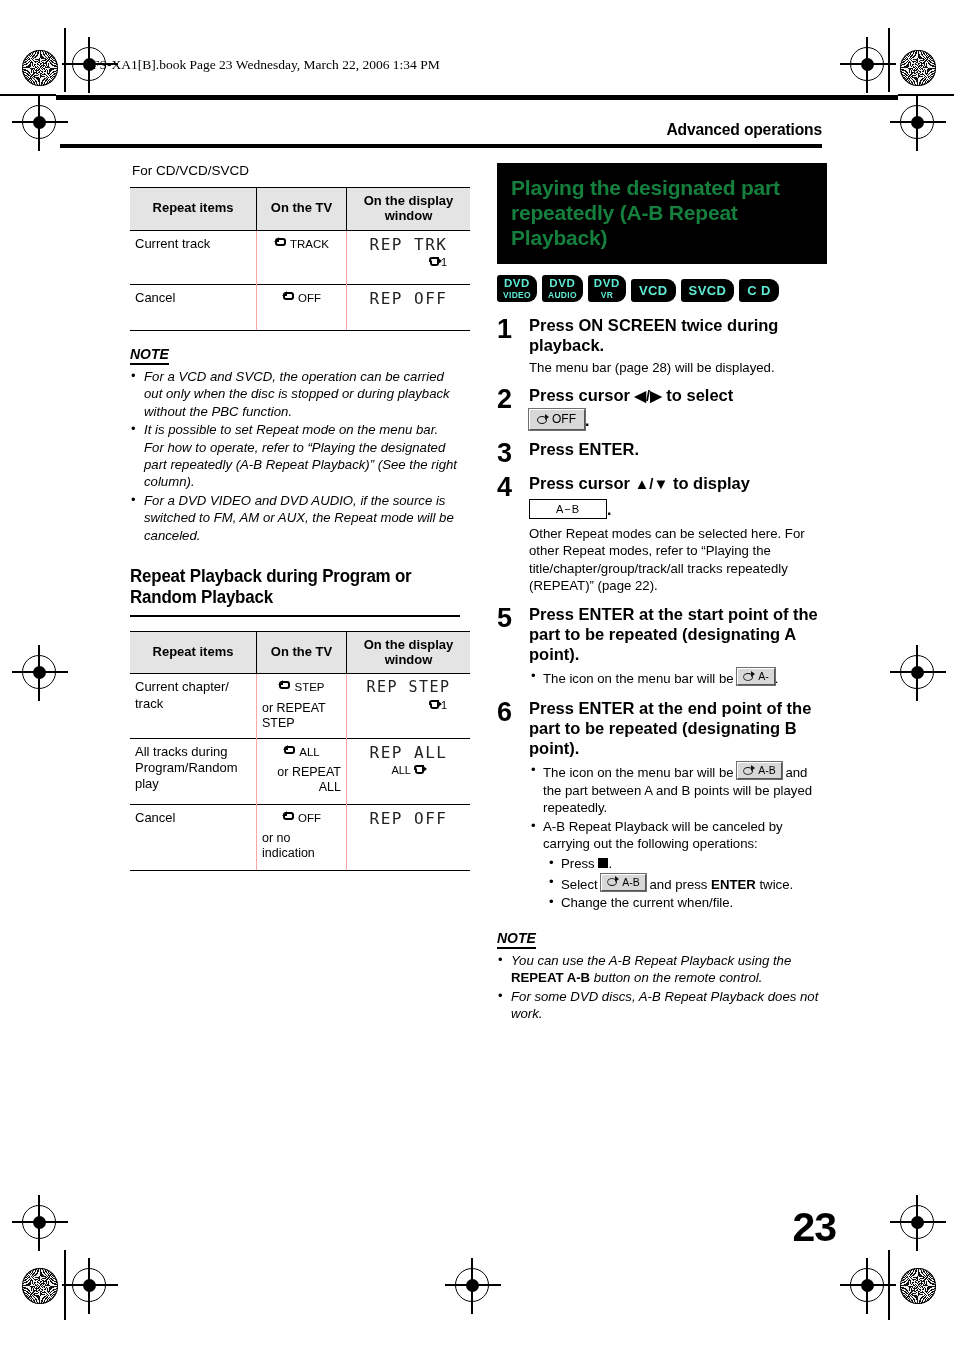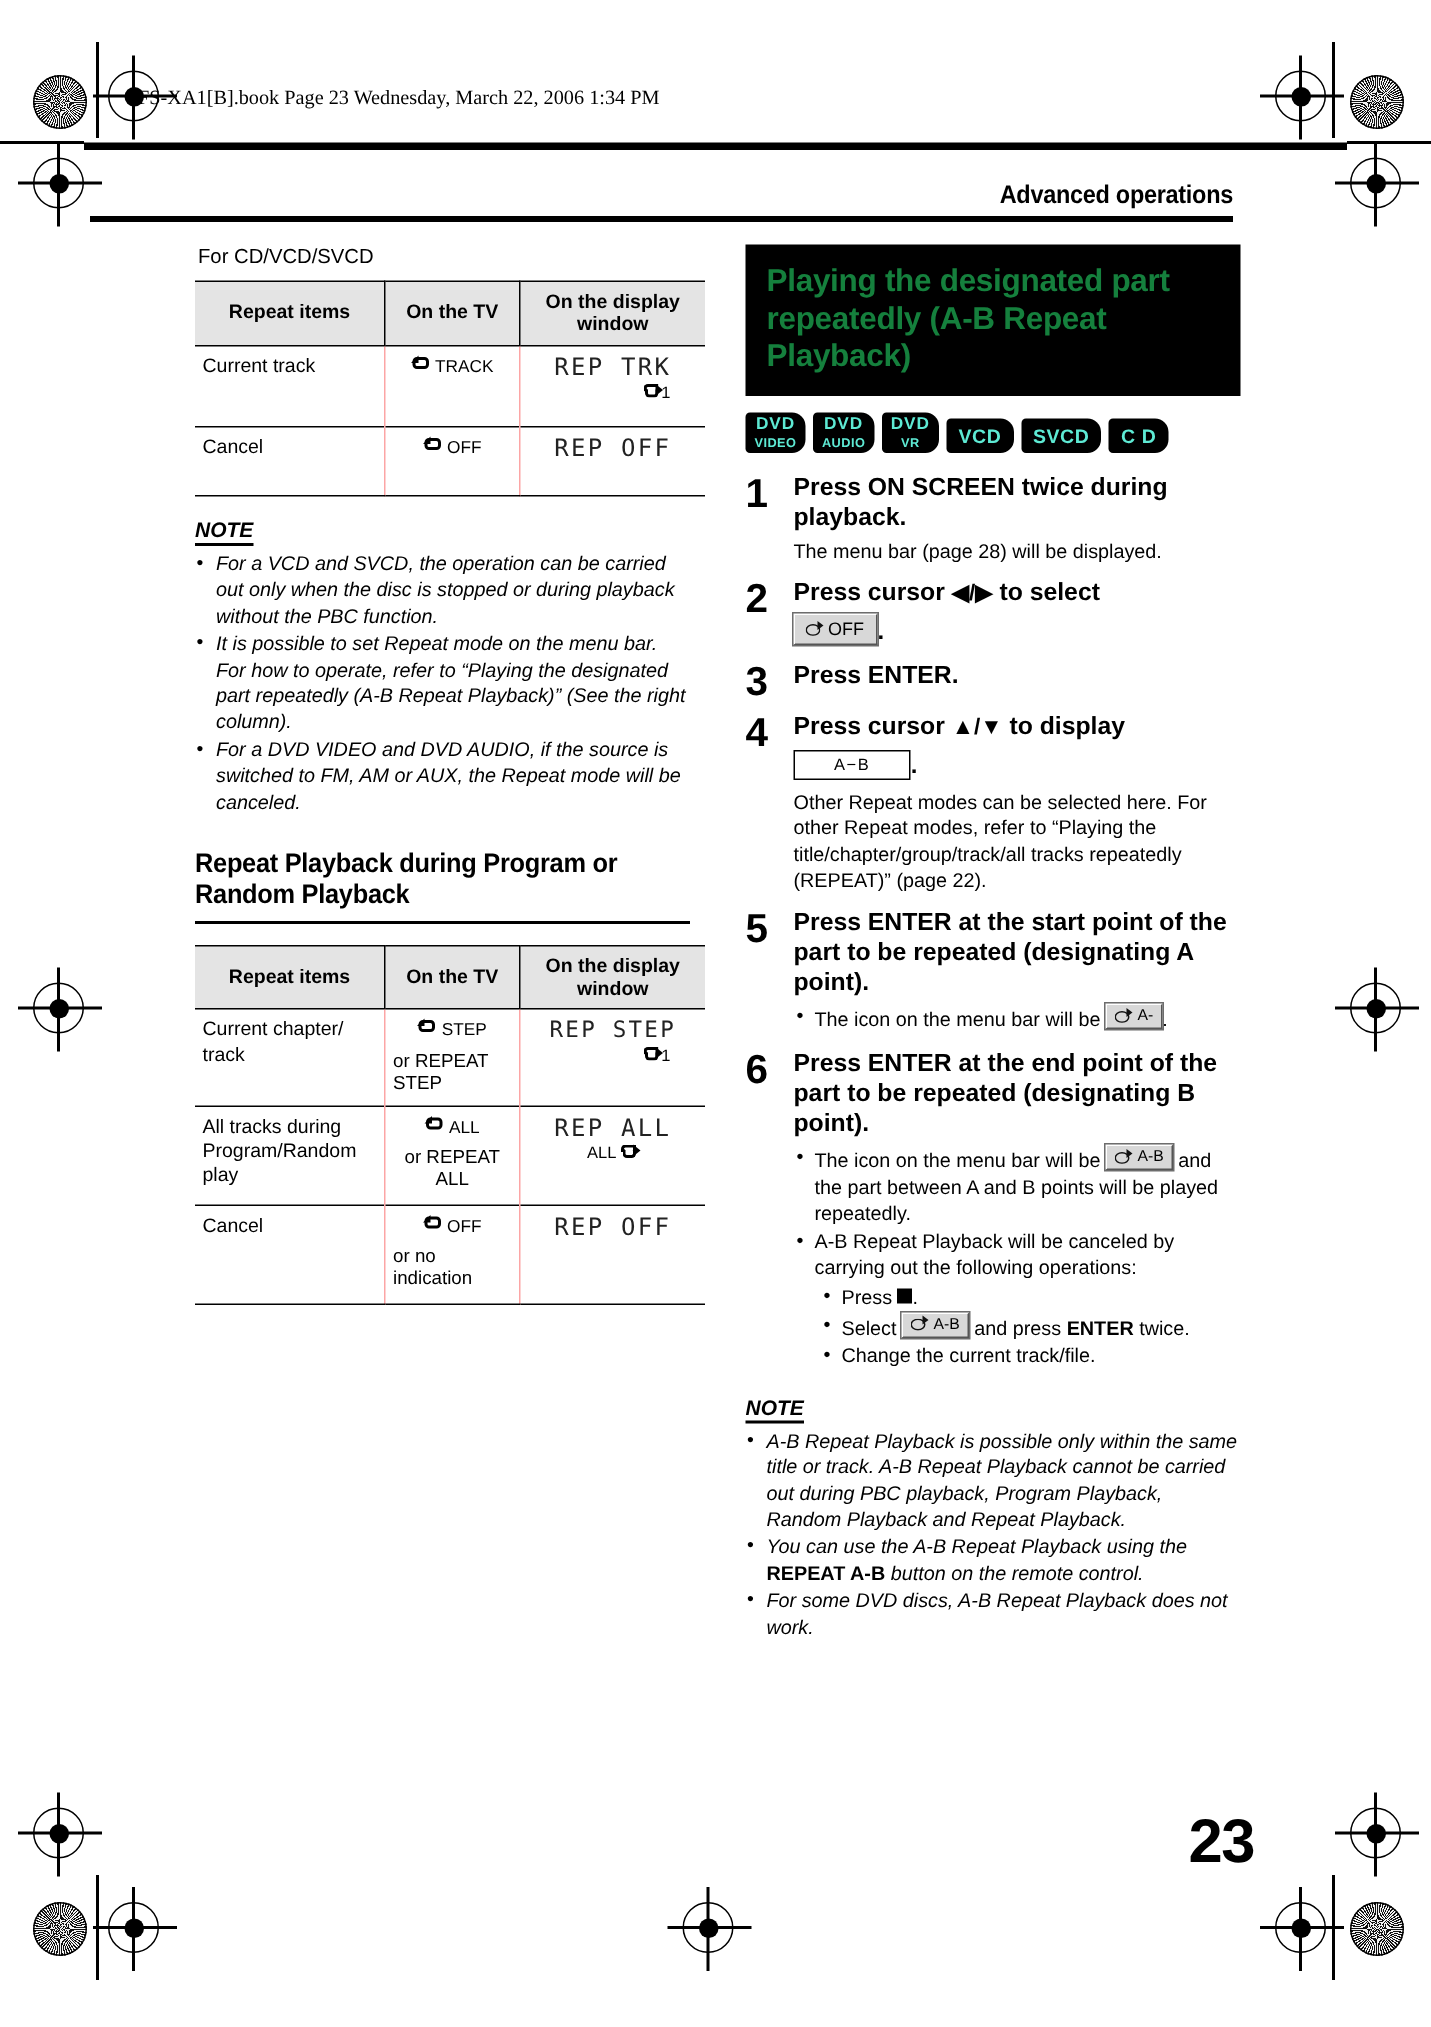--- a/index.html
+++ b/index.html
@@ -524,21 +524,21 @@
         </td>
         <td class="c-disp">
           <span class="lcd" style="font-size:15px;">REP STEP</span>
           <span class="lcd-row2 right"><span class="mini-loop"><span class="arrow"></span></span><span>1</span></span>
         </td>
       </tr>
       <tr style="height:66px;">
         <td class="c-item">All tracks during Program/Random play</td>
         <td class="c-tv tv-cell">
           <span class="tv-main"><span class="loop-ico"></span><span>ALL</span></span>
-          <div class="tv-sub" style="text-align:center;">or REPEAT ALL</div>
+          <div class="tv-sub" style="text-align:right;">or REPEAT ALL</div>
         </td>
         <td class="c-disp">
           <span class="lcd">REP ALL</span>
           <span class="lcd-row2 center"><span>ALL</span> <span class="mini-loop"><span class="arrow"></span></span></span>
         </td>
       </tr>
       <tr style="height:66px;">
         <td class="c-item">Cancel</td>
         <td class="c-tv tv-cell">
           <span class="tv-main"><span class="loop-ico"></span><span>OFF</span></span>
@@ -636,28 +636,27 @@
               <span>A-B</span>
             </span><span> and the part between A and B points will be played repeatedly.</span></li>
         <li>A-B Repeat Playback will be canceled by carrying out the following operations:</li>
       </ul>
       <ul class="bul inner">
         <li><span>Press </span><span class="stop-sq"></span><span>.</span></li>
         <li><span>Select </span><span class="chip">
               <span class="chip-loop"></span>
               <span>A-B</span>
             </span><span> and press </span><span class="b">ENTER</span><span> twice.</span></li>
-        <li>Change the current track/file.</li>
+        <li>Change the current when/file.</li>
       </ul>
     </div>
   </div>
 
   <div style="margin-top:16px;">
     <div class="note-title">NOTE</div>
     <ul class="note-list">
-      <li>A-B Repeat Playback is possible only within the same title or track. A-B Repeat Playback cannot be carried out during PBC playback, Program Playback, Random Playback and Repeat Playback.</li>
       <li><span>You can use the A-B Repeat Playback using the </span><span class="b" style="font-style:normal;">REPEAT A-B</span><span> button on the remote control.</span></li>
       <li>For some DVD discs, A-B Repeat Playback does not work.</li>
     </ul>
   </div>
 </div>
 
 <div class="folio">23</div>
 
 </body></html>

